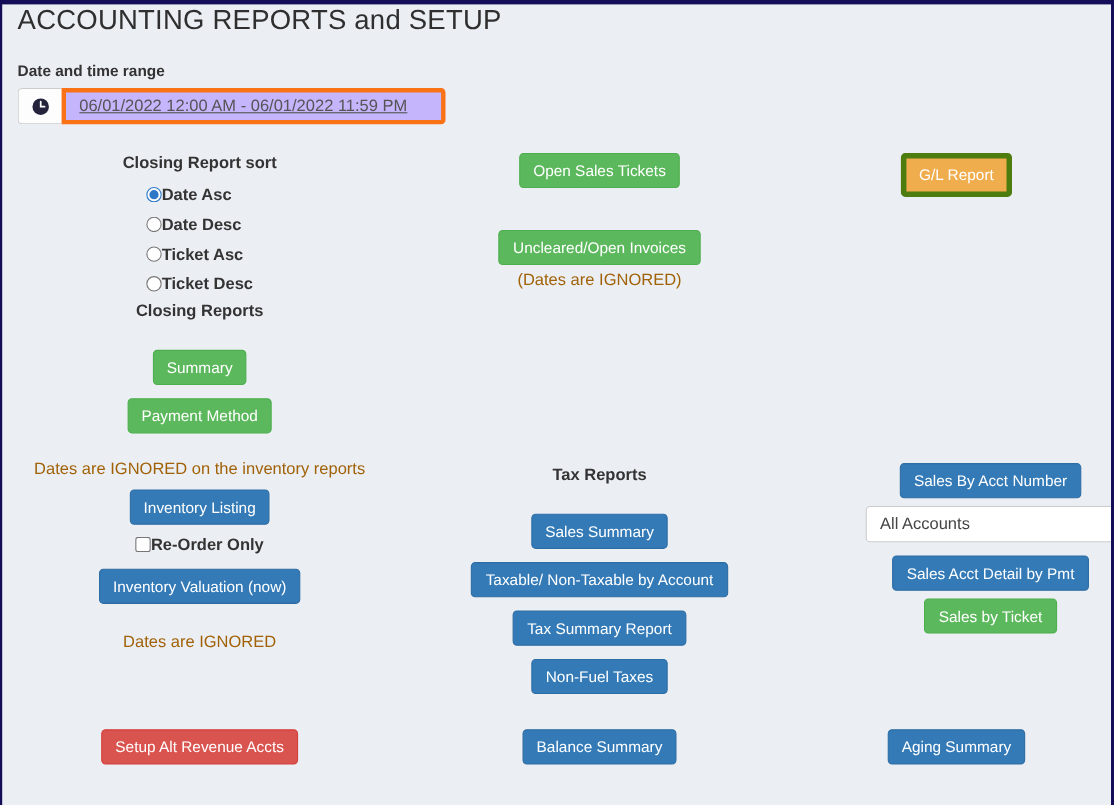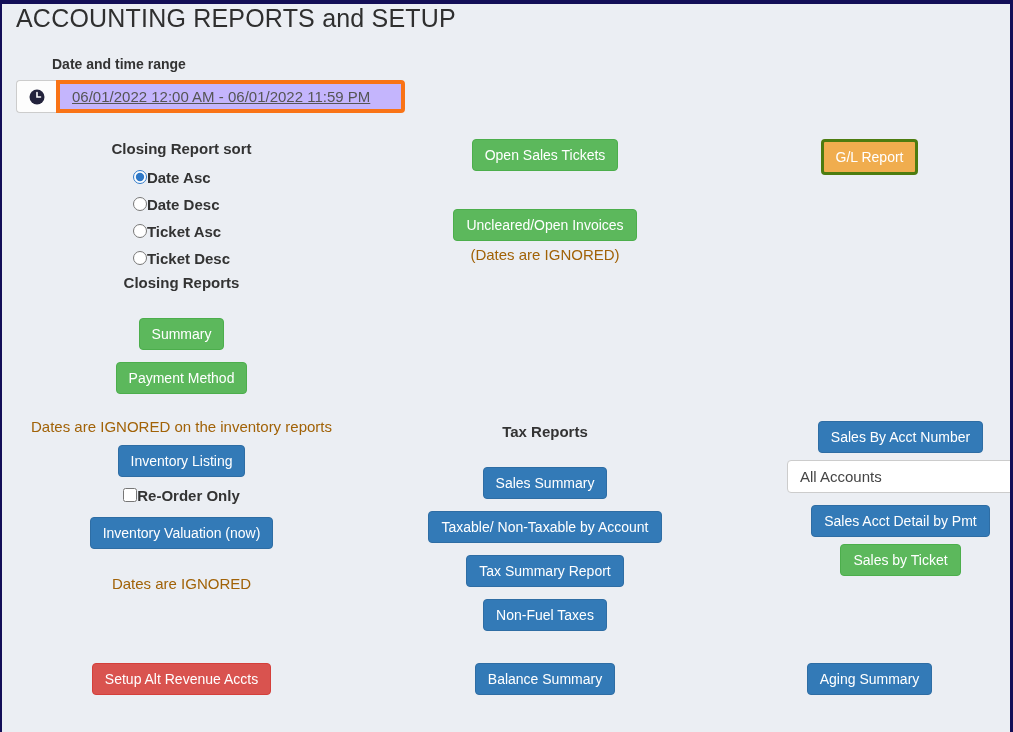--- a/index.html
+++ b/index.html
@@ -22,21 +22,20 @@
     font-weight: 400;
     color: #2f2f2f;
     margin: 0 0 0 0;
     letter-spacing: 0.2px;
   }
 
   .field-label {
     font-size: 14px;
     font-weight: bold;
     margin-top: 23px;
-    margin-left: 36px;
   }
 
   
   .input-group {
     display: flex;
     margin-top: 8px;
     width: 389px;
     height: 33px;
   }
   .input-addon {
@@ -96,21 +95,21 @@
     font-size: 14px;
     line-height: 20px;
     padding: 5px 12px;
     color: #fff;
     cursor: pointer;
     text-align: center;
     white-space: nowrap;
   }
   .btn-green  { background: #5cb85c; border: 1px solid #4cae4c; }
   .btn-blue   { background: #337ab7; border: 1px solid #2e6da4; }
-  .btn-orange { background: #f0ad4e; border: 3px solid #4d7c0f; }
+  .btn-orange { background: #f0ad4e; border: 5px solid #4d7c0f; }
   .btn-red    { background: #d9534f; border: 1px solid #d43f3a; }
 
   
   .radio-group {
     display: flex;
     flex-direction: column;
     align-items: flex-start;
     margin-top: 8px;
     gap: 7px;
   }

